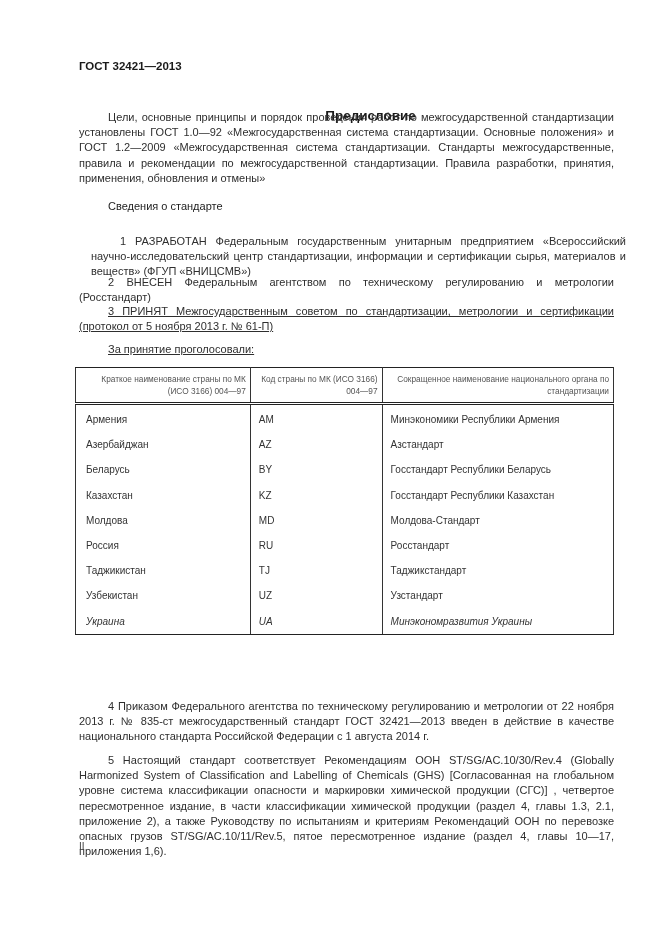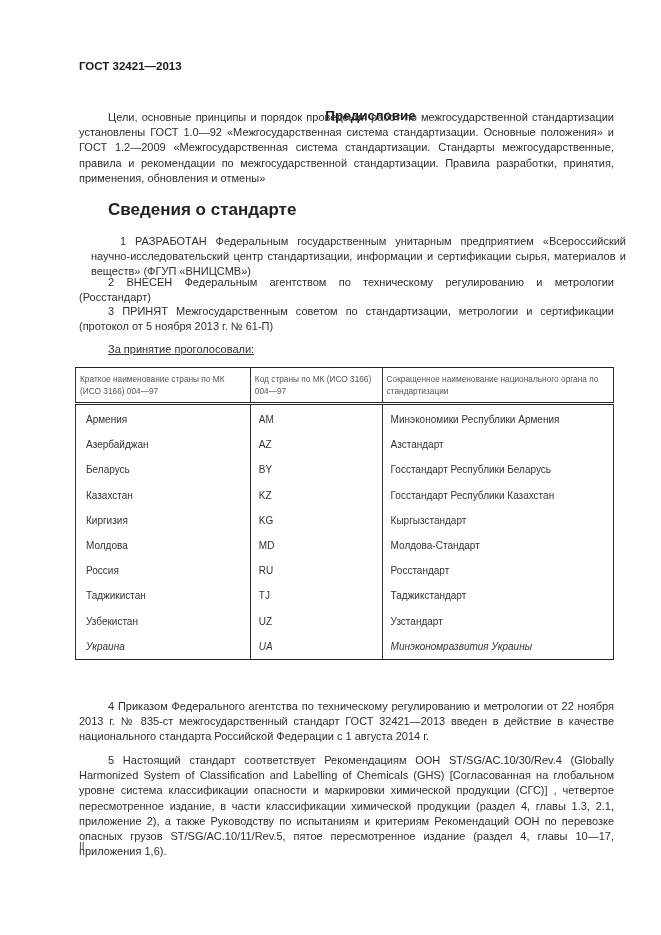--- a/index.html
+++ b/index.html
@@ -7,28 +7,28 @@
     width: 661px; height: 935px; background: #ffffff; position: relative;
     font-family: "Liberation Sans", sans-serif; color: #2a2a2a; overflow: hidden;
   }
   .abs { position: absolute; }
   .doc-id { left: 79px; top: 60px; font-size: 11.5px; font-weight: bold; color: #1a1a1a; }
   .title { left: 0; width: 661px; top: 92px; text-align: center; font-size: 13.5px; font-weight: bold; color: #1a1a1a; padding-left: 80px; box-sizing: border-box; margin-top: 16px; }
   .para {
     left: 79px; width: 535px; font-size: 11px; line-height: 15.2px; text-align: justify;
     text-indent: 29px; color: #2e2e2e;
   }
-  .subhead { left: 108px; top: 200px; font-size: 17px; font-weight: bold; color: #222; text-align: right; }
+  .subhead { left: 108px; top: 200px; font-size: 11px; font-weight: normal; color: #222; text-align: right; }
   table.vote {
     position: absolute; left: 75px; top: 367px; width: 539px; border-collapse: collapse;
     font-size: 10px; color: #333;
   }
   table.vote th {
     font-weight: normal; font-size: 8.3px; line-height: 12px; color: #555;
-    text-align: left; vertical-align: middle; height: 34px;
+    text-align: right; vertical-align: middle; height: 34px;
     border-top: 1.5px solid #222; border-left: 1px solid #333; border-right: 1px solid #333;
     border-bottom: 3px double #222; padding: 0 4px;
   }
   table.vote td {
     height: 25.2px; padding: 0 0 0 10px; font-size: 10px; vertical-align: middle;
     border-left: 1px solid #333; border-right: 1px solid #333;
   }
   table.vote td:nth-child(2), table.vote td:nth-child(3) { padding-left: 8px; }
   table.vote tr:last-child td { border-bottom: 1.5px solid #222; font-style: italic; }
   table.vote tr:first-child td { padding-top: 2px; }
@@ -40,21 +40,21 @@
 
 <div class="abs doc-id">ГОСТ 32421—2013</div>
 <div class="abs title">Предисловие</div>
 
 <p class="abs para" style="top:110px;margin:0;">Цели, основные принципы и порядок проведения работ по межгосударственной стандартизации установлены ГОСТ 1.0—92 «Межгосударственная система стандартизации. Основные положения» и ГОСТ 1.2—2009 «Межгосударственная система стандартизации. Стандарты межгосударственные, правила и рекомендации по межгосударственной стандартизации. Правила разработки, принятия, применения, обновления и отмены»</p>
 
 <div class="abs subhead">Сведения о стандарте</div>
 
 <p class="abs para" style="top:222px;margin:12px;">1 РАЗРАБОТАН  Федеральным государственным унитарным предприятием «Всероссийский научно-исследовательский центр стандартизации, информации и сертификации сырья, материалов и веществ» (ФГУП «ВНИЦСМВ»)</p>
 <p class="abs para" style="top:275px;margin:0;">2 ВНЕСЕН Федеральным агентством по техническому регулированию и метрологии (Росстандарт)</p>
-<p class="abs para" style="top:304px;margin:0;">3 ПРИНЯТ  Межгосударственным  советом по стандартизации, метрологии и сертификации (протокол от 5 ноября 2013 г. № 61-П)</p>
+<p class="abs para" style="top:304px;margin:0;text-decoration:underline;">3 ПРИНЯТ  Межгосударственным  советом по стандартизации, метрологии и сертификации (протокол от 5 ноября 2013 г. № 61-П)</p>
 <p class="abs para" style="top:342px;margin:0;text-decoration:underline;">За принятие проголосовали:</p>
 
 <table class="vote">
   <thead>
     <tr>
       <th class="col1">Краткое наименование страны по МК (ИСО 3166) 004—97</th>
       <th class="col2">Код страны по МК (ИСО 3166) 004—97</th>
       <th class="col3">Сокращенное наименование национального органа по стандартизации</th>
     </tr>
   </thead>
@@ -71,25 +71,20 @@
       </tr>
     <tr>
         <td>Беларусь</td>
         <td>BY</td>
         <td>Госстандарт Республики Беларусь</td>
       </tr>
     <tr>
         <td>Казахстан</td>
         <td>KZ</td>
         <td>Госстандарт Республики Казахстан</td>
-      </tr>
-    <tr>
-        <td>Киргизия</td>
-        <td>KG</td>
-        <td>Кыргызстандарт</td>
       </tr>
     <tr>
         <td>Молдова</td>
         <td>MD</td>
         <td>Молдова-Стандарт</td>
       </tr>
     <tr>
         <td>Россия</td>
         <td>RU</td>
         <td>Росстандарт</td>

